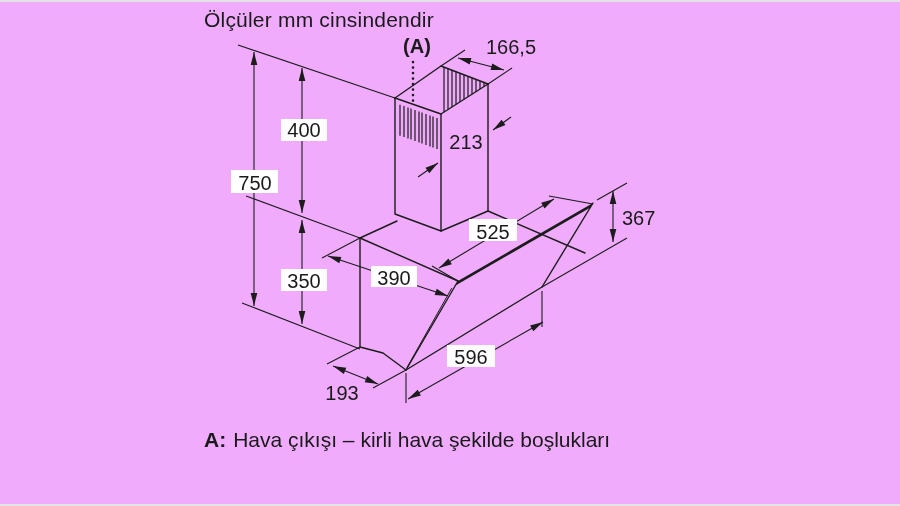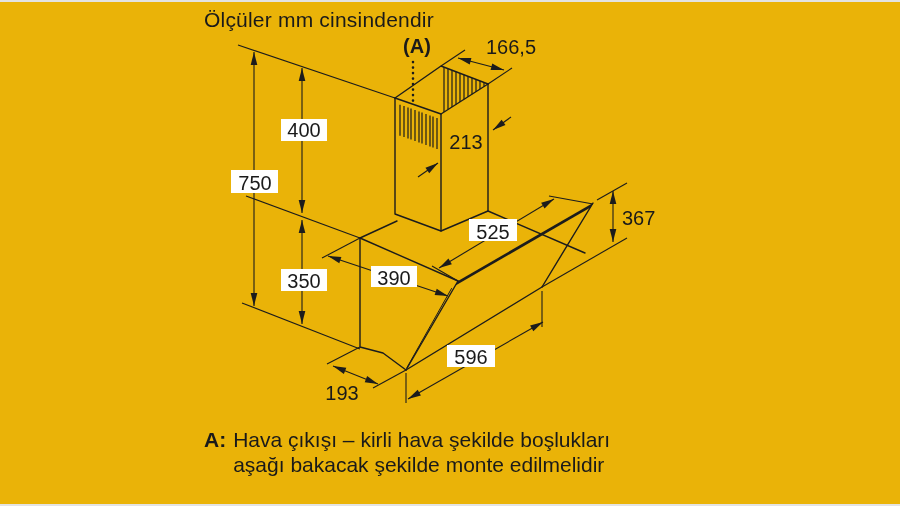--- a/index.html
+++ b/index.html
@@ -1,17 +1,17 @@
 <!DOCTYPE html>
 <html><head>
 <meta charset="utf-8">
 <style>
   html,body{margin:0;padding:0;background:#fff;}
   .stage{
-    position:relative;width:900px;height:506px;background:#eab308;overflow:hidden;
+    position:relative;width:900px;height:506px;background:#f0abfc;overflow:hidden;
     font-family:"Liberation Sans",sans-serif;color:#1a1a1a;
   }
   .edge-line{position:absolute;left:0;width:900px;height:2px;background:#e3e3e3;}
   .edge-line.top{top:0;}
   .edge-line.bottom{bottom:0;}
   .title{
     position:absolute;left:204px;top:8px;font-size:21px;letter-spacing:0.2px;white-space:nowrap;
   }
   .note{
     position:absolute;left:204px;top:427px;font-size:21px;line-height:25px;display:flex;gap:7px;white-space:nowrap;
@@ -145,16 +145,15 @@
       <path class="dim" d="M406,370 L373,388"></path>
       <line class="dim" x1="333" y1="366" x2="378" y2="384" marker-start="url(#arr)" marker-end="url(#arr)"></line>
       <text class="dimtext mid" x="342" y="400">193</text>
     </g>
   </svg>
 
   <div class="note">
     <span class="prefix">A:</span>
     <div>
       <span>Hava çıkışı – kirli hava şekilde boşlukları</span><br>
-      <span>aşağı bakacak şekilde monte edilmelidir</span>
     </div>
   </div>
 </div>
 
 </body></html>

